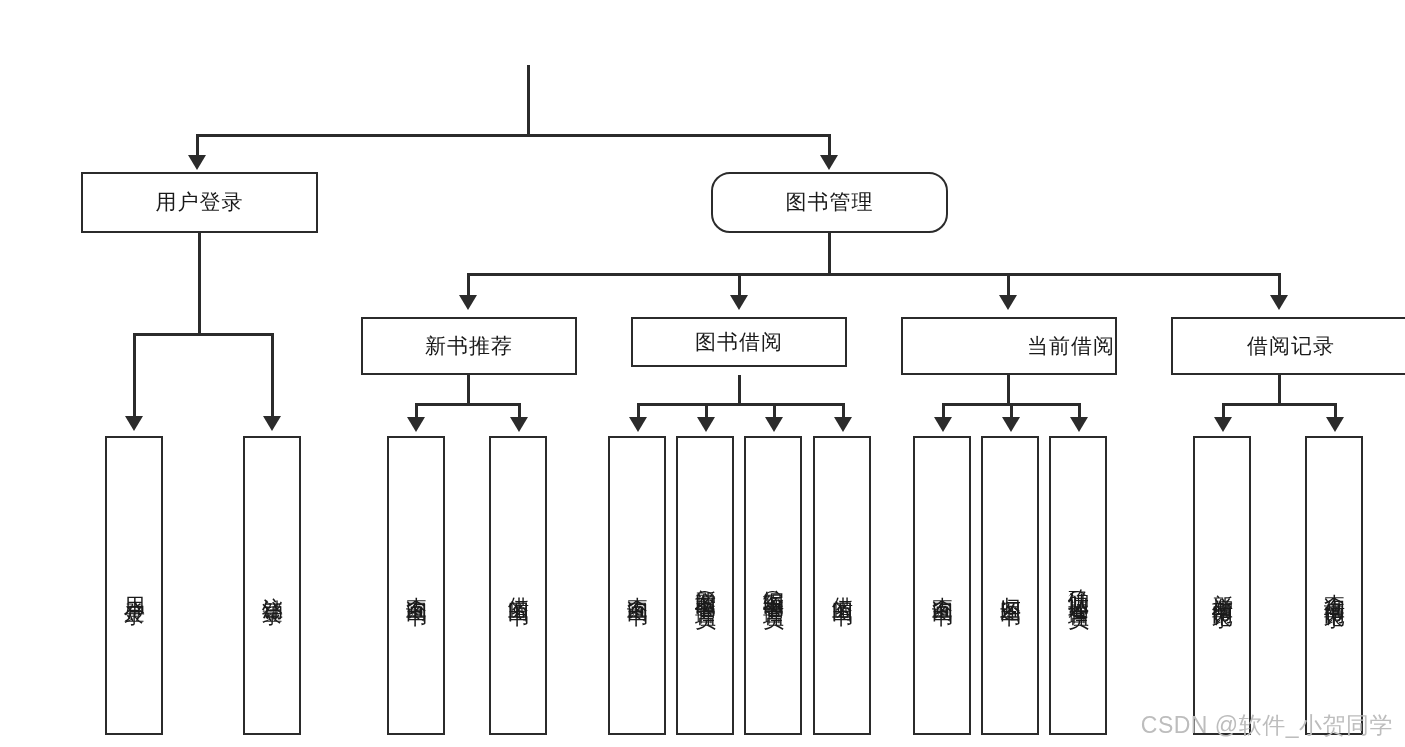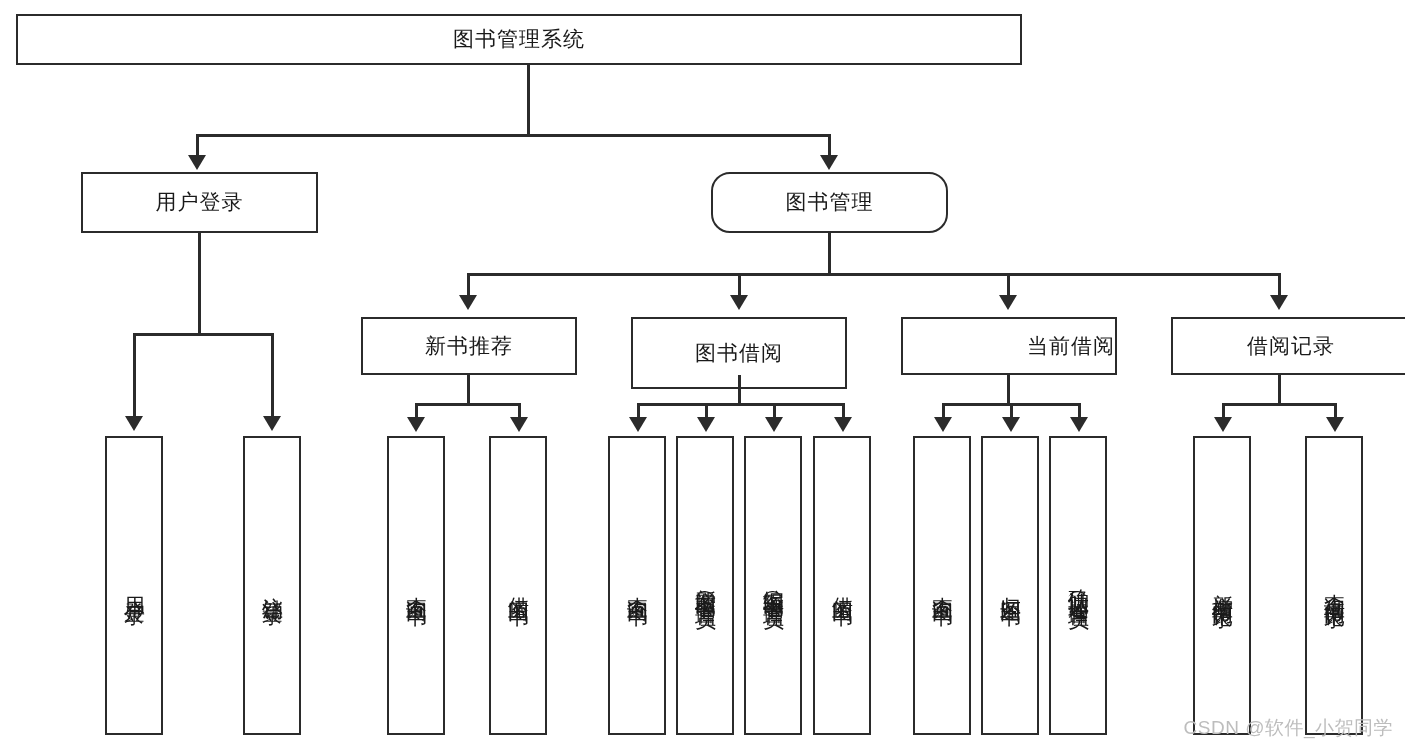--- a/index.html
+++ b/index.html
@@ -61,34 +61,31 @@
     width: 0;
     height: 0;
     border-left: 9px solid transparent;
     border-right: 9px solid transparent;
     border-top: 15px solid #2b2b2b;
   }
   .watermark {
     position: absolute;
     right: 12px;
     bottom: 6px;
-    font-size: 19px;
+    font-size: 23px;
     color: #bdbdbd;
     white-space: nowrap;
     letter-spacing: 0.5px;
   }
 </style>
 </head>
 <body>
 
 <div id="canvas">
 
-  <div class="node h" style="left:16px; top:14px; width:1006px; height:51px;">
-    <span>图书管理系统</span>
-  </div>
 
   <div class="vline" style="left:527px; top:65px; height:69px;"></div>
 
   <div class="hline" style="left:196px; top:134px; width:634px;"></div>
 
   <div class="vline" style="left:196px; top:134px; height:23px;"></div>
   <div class="arrow" style="left:188px; top:155px;"></div>
 
   <div class="vline" style="left:828px; top:134px; height:23px;"></div>
   <div class="arrow" style="left:820px; top:155px;"></div>
@@ -115,21 +112,21 @@
   <div class="vline" style="left:738px; top:273px; height:24px;"></div>
   <div class="arrow" style="left:730px; top:295px;"></div>
   <div class="vline" style="left:1007px; top:273px; height:24px;"></div>
   <div class="arrow" style="left:999px; top:295px;"></div>
   <div class="vline" style="left:1278px; top:273px; height:24px;"></div>
   <div class="arrow" style="left:1270px; top:295px;"></div>
 
   <div class="node h" style="left:361px; top:317px; width:216px; height:58px;">
     <span>新书推荐</span>
   </div>
-  <div class="node h" style="left:631px; top:317px; width:216px; height:72px;">
+  <div class="node h" style="left:631px; top:317px; width:216px; height:50px;">
     <span>图书借阅</span>
   </div>
   <div class="node h" style="left:901px; top:317px; width:216px; height:58px;justify-content:flex-end;">
     <span>当前借阅</span>
   </div>
   <div class="node h" style="left:1171px; top:317px; width:240px; height:58px;">
     <span>借阅记录</span>
   </div>
 
   <div class="vline" style="left:467px; top:375px; height:30px;"></div>

